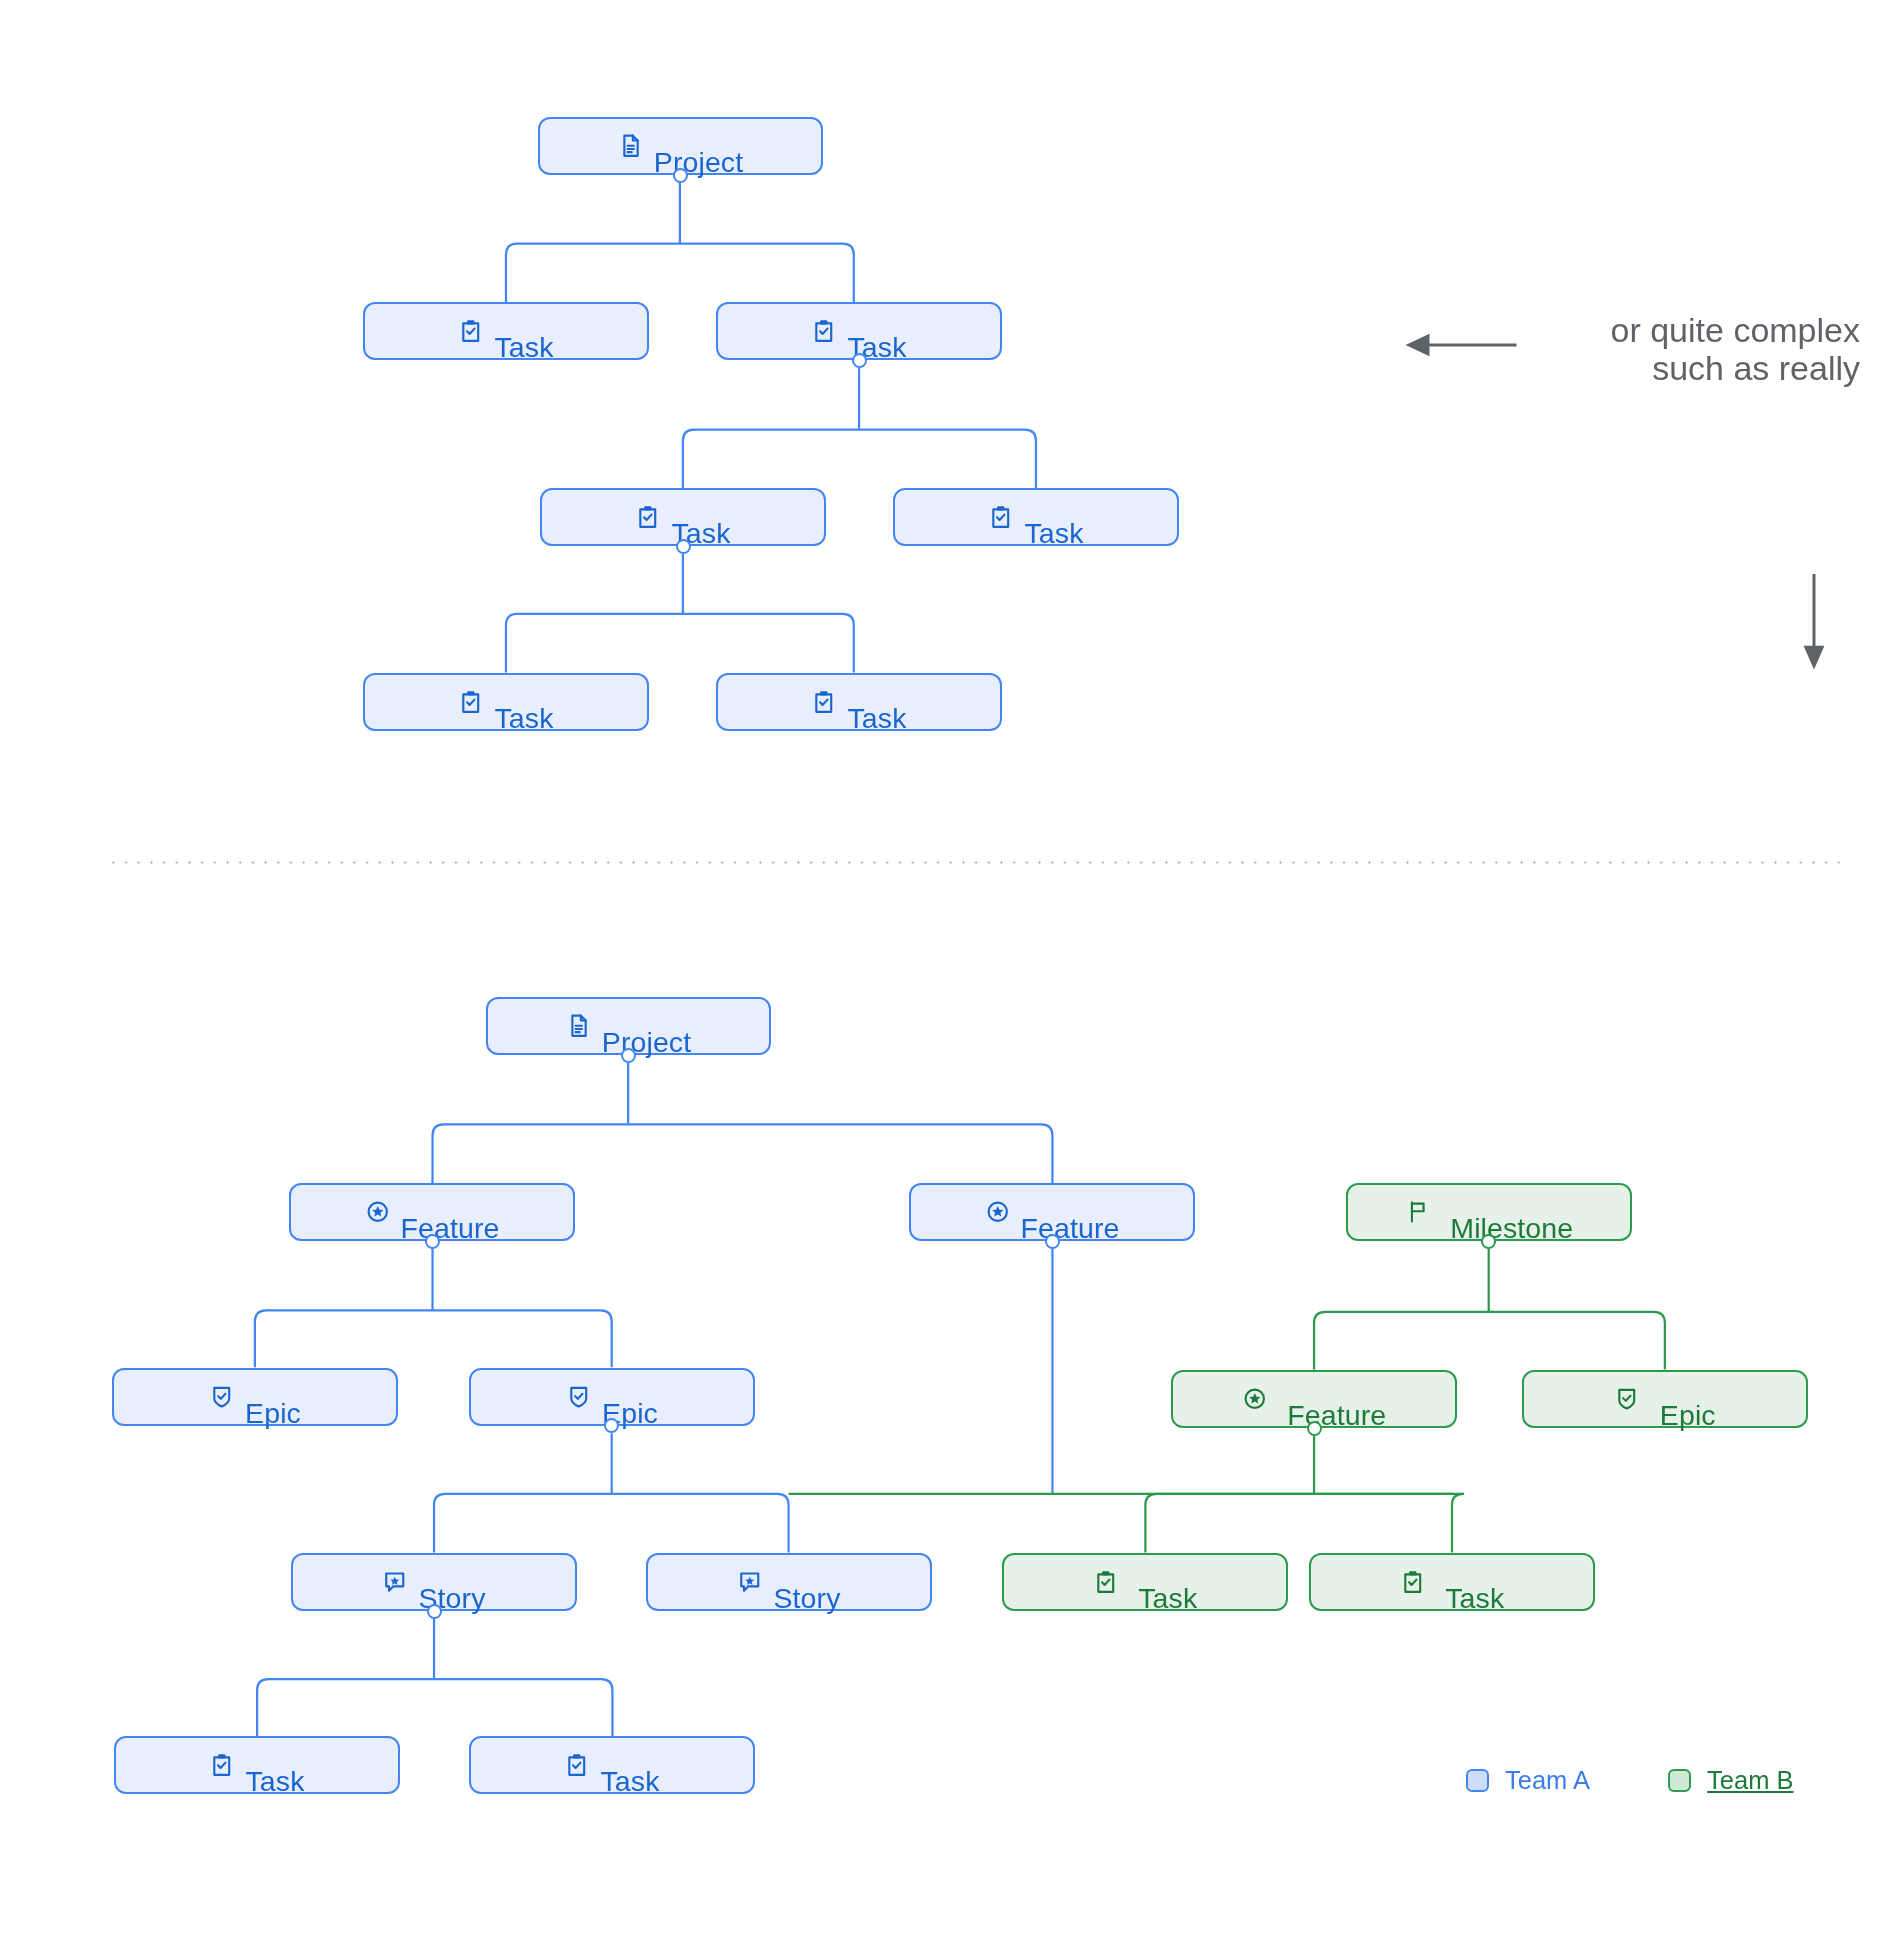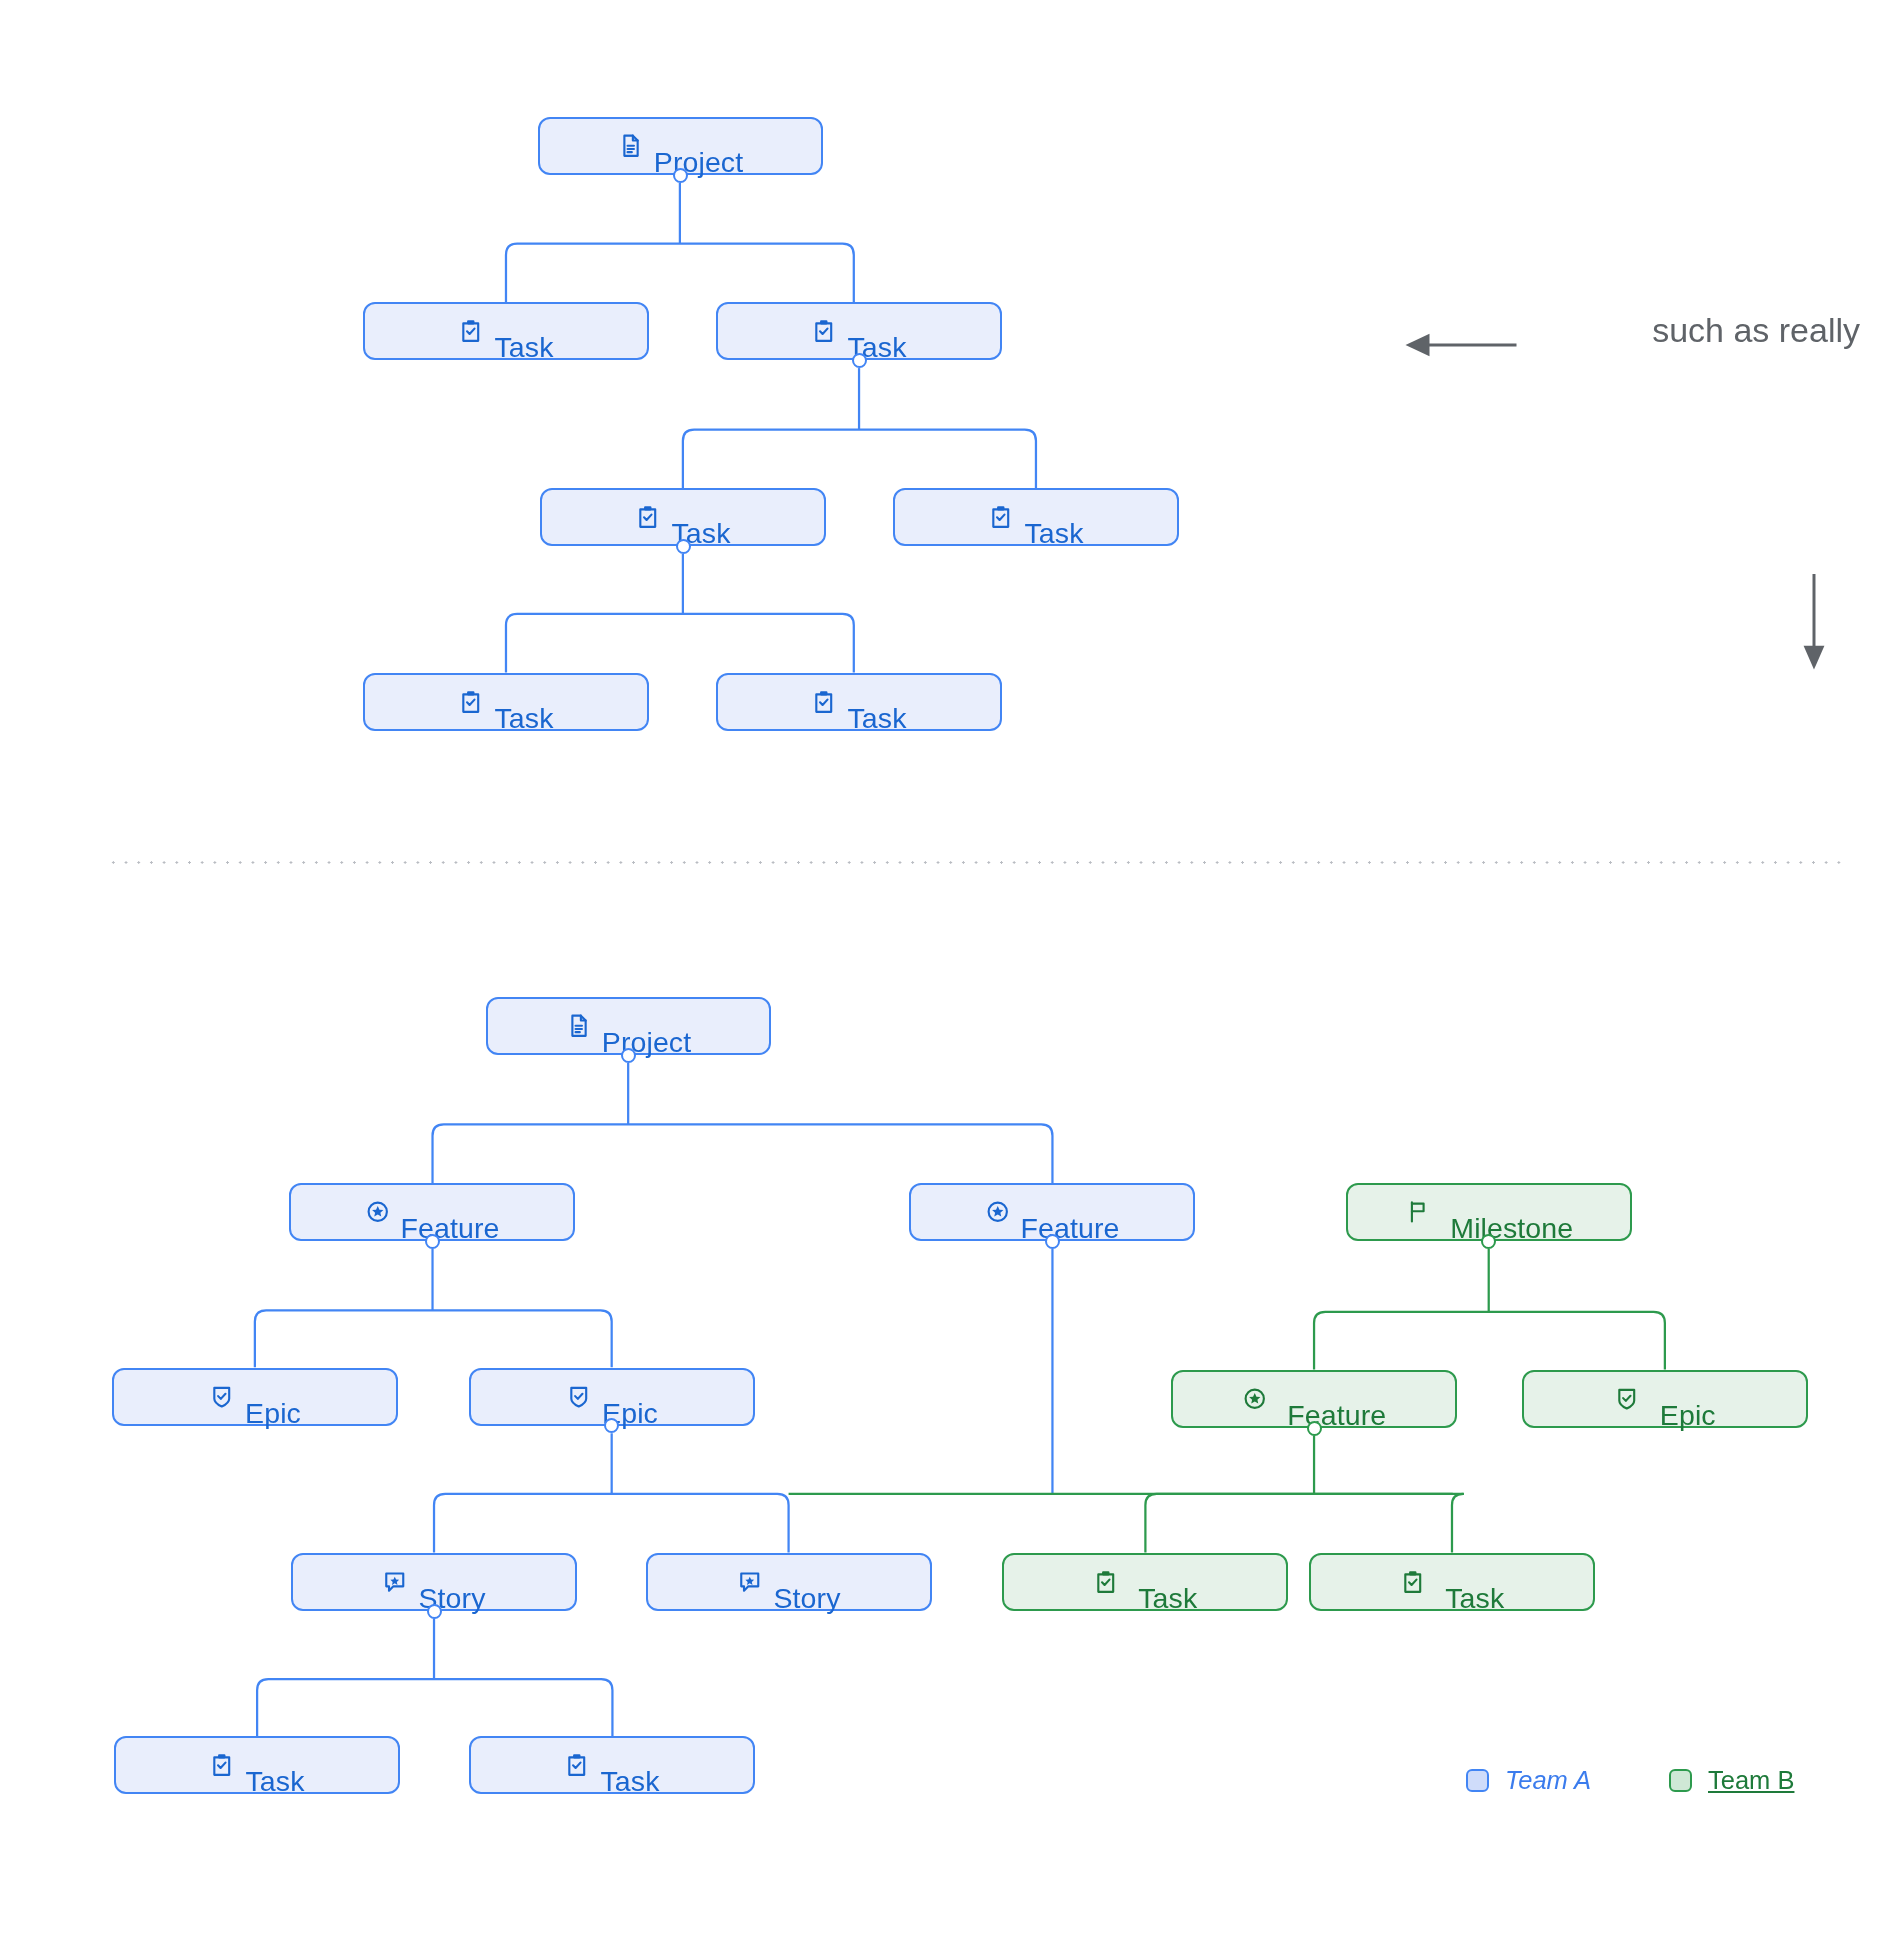--- a/index.html
+++ b/index.html
@@ -82,21 +82,21 @@
     font-size: 25.5px;
   }
   .legend-item { display: flex; align-items: center; gap: 16.5px; }
   .legend-swatch {
     width: 22.5px; height: 22.5px;
     border-radius: 6px;
     border-width: 2.2px; border-style: solid;
   }
   .legend-swatch.blue  { background: #cfdcfa; border-color: #4285f4; }
   .legend-swatch.green { background: #cfe8d6; border-color: #2d9a4d; }
-  .legend-item.blue  .legend-label { color: #3b7ced; font-style: italic; }
+  .legend-item.blue  .legend-label { color: #3b7ced; }
   .legend-item.green .legend-label { color: #1e7a3a; text-decoration: underline; }
 </style>
 </head>
 <body>
 
 <div id="root">
 
   <svg class="wires" viewBox="0 0 2532 2608" xmlns="http://www.w3.org/2000/svg">
     <g fill="none" stroke="#4285f4" stroke-width="3">
 
@@ -356,20 +356,21 @@
     </div>
 
   <div id="divider"></div>
 
   <svg id="ann-arrow-left" width="120" height="30" viewBox="0 0 160 40" xmlns="http://www.w3.org/2000/svg">
     <path d="M150,20 L30,20" stroke="#5f6368" stroke-width="4" fill="none"></path>
     <path d="M2,20 L34,5 L34,35 Z" fill="#5f6368"></path>
   </svg>
 
   <div id="annotation">
+    <span class="aline">or quite complex</span>
     <span class="aline">such as really</span>
   </div>
 
   <svg id="ann-arrow-down" width="30" height="97" viewBox="0 0 40 130" xmlns="http://www.w3.org/2000/svg">
     <path d="M20,0 L20,100" stroke="#5f6368" stroke-width="4" fill="none"></path>
     <path d="M20,128 L6,96 L34,96 Z" fill="#5f6368"></path>
   </svg>
 
   <div id="legend">
     <div class="legend-item blue">

